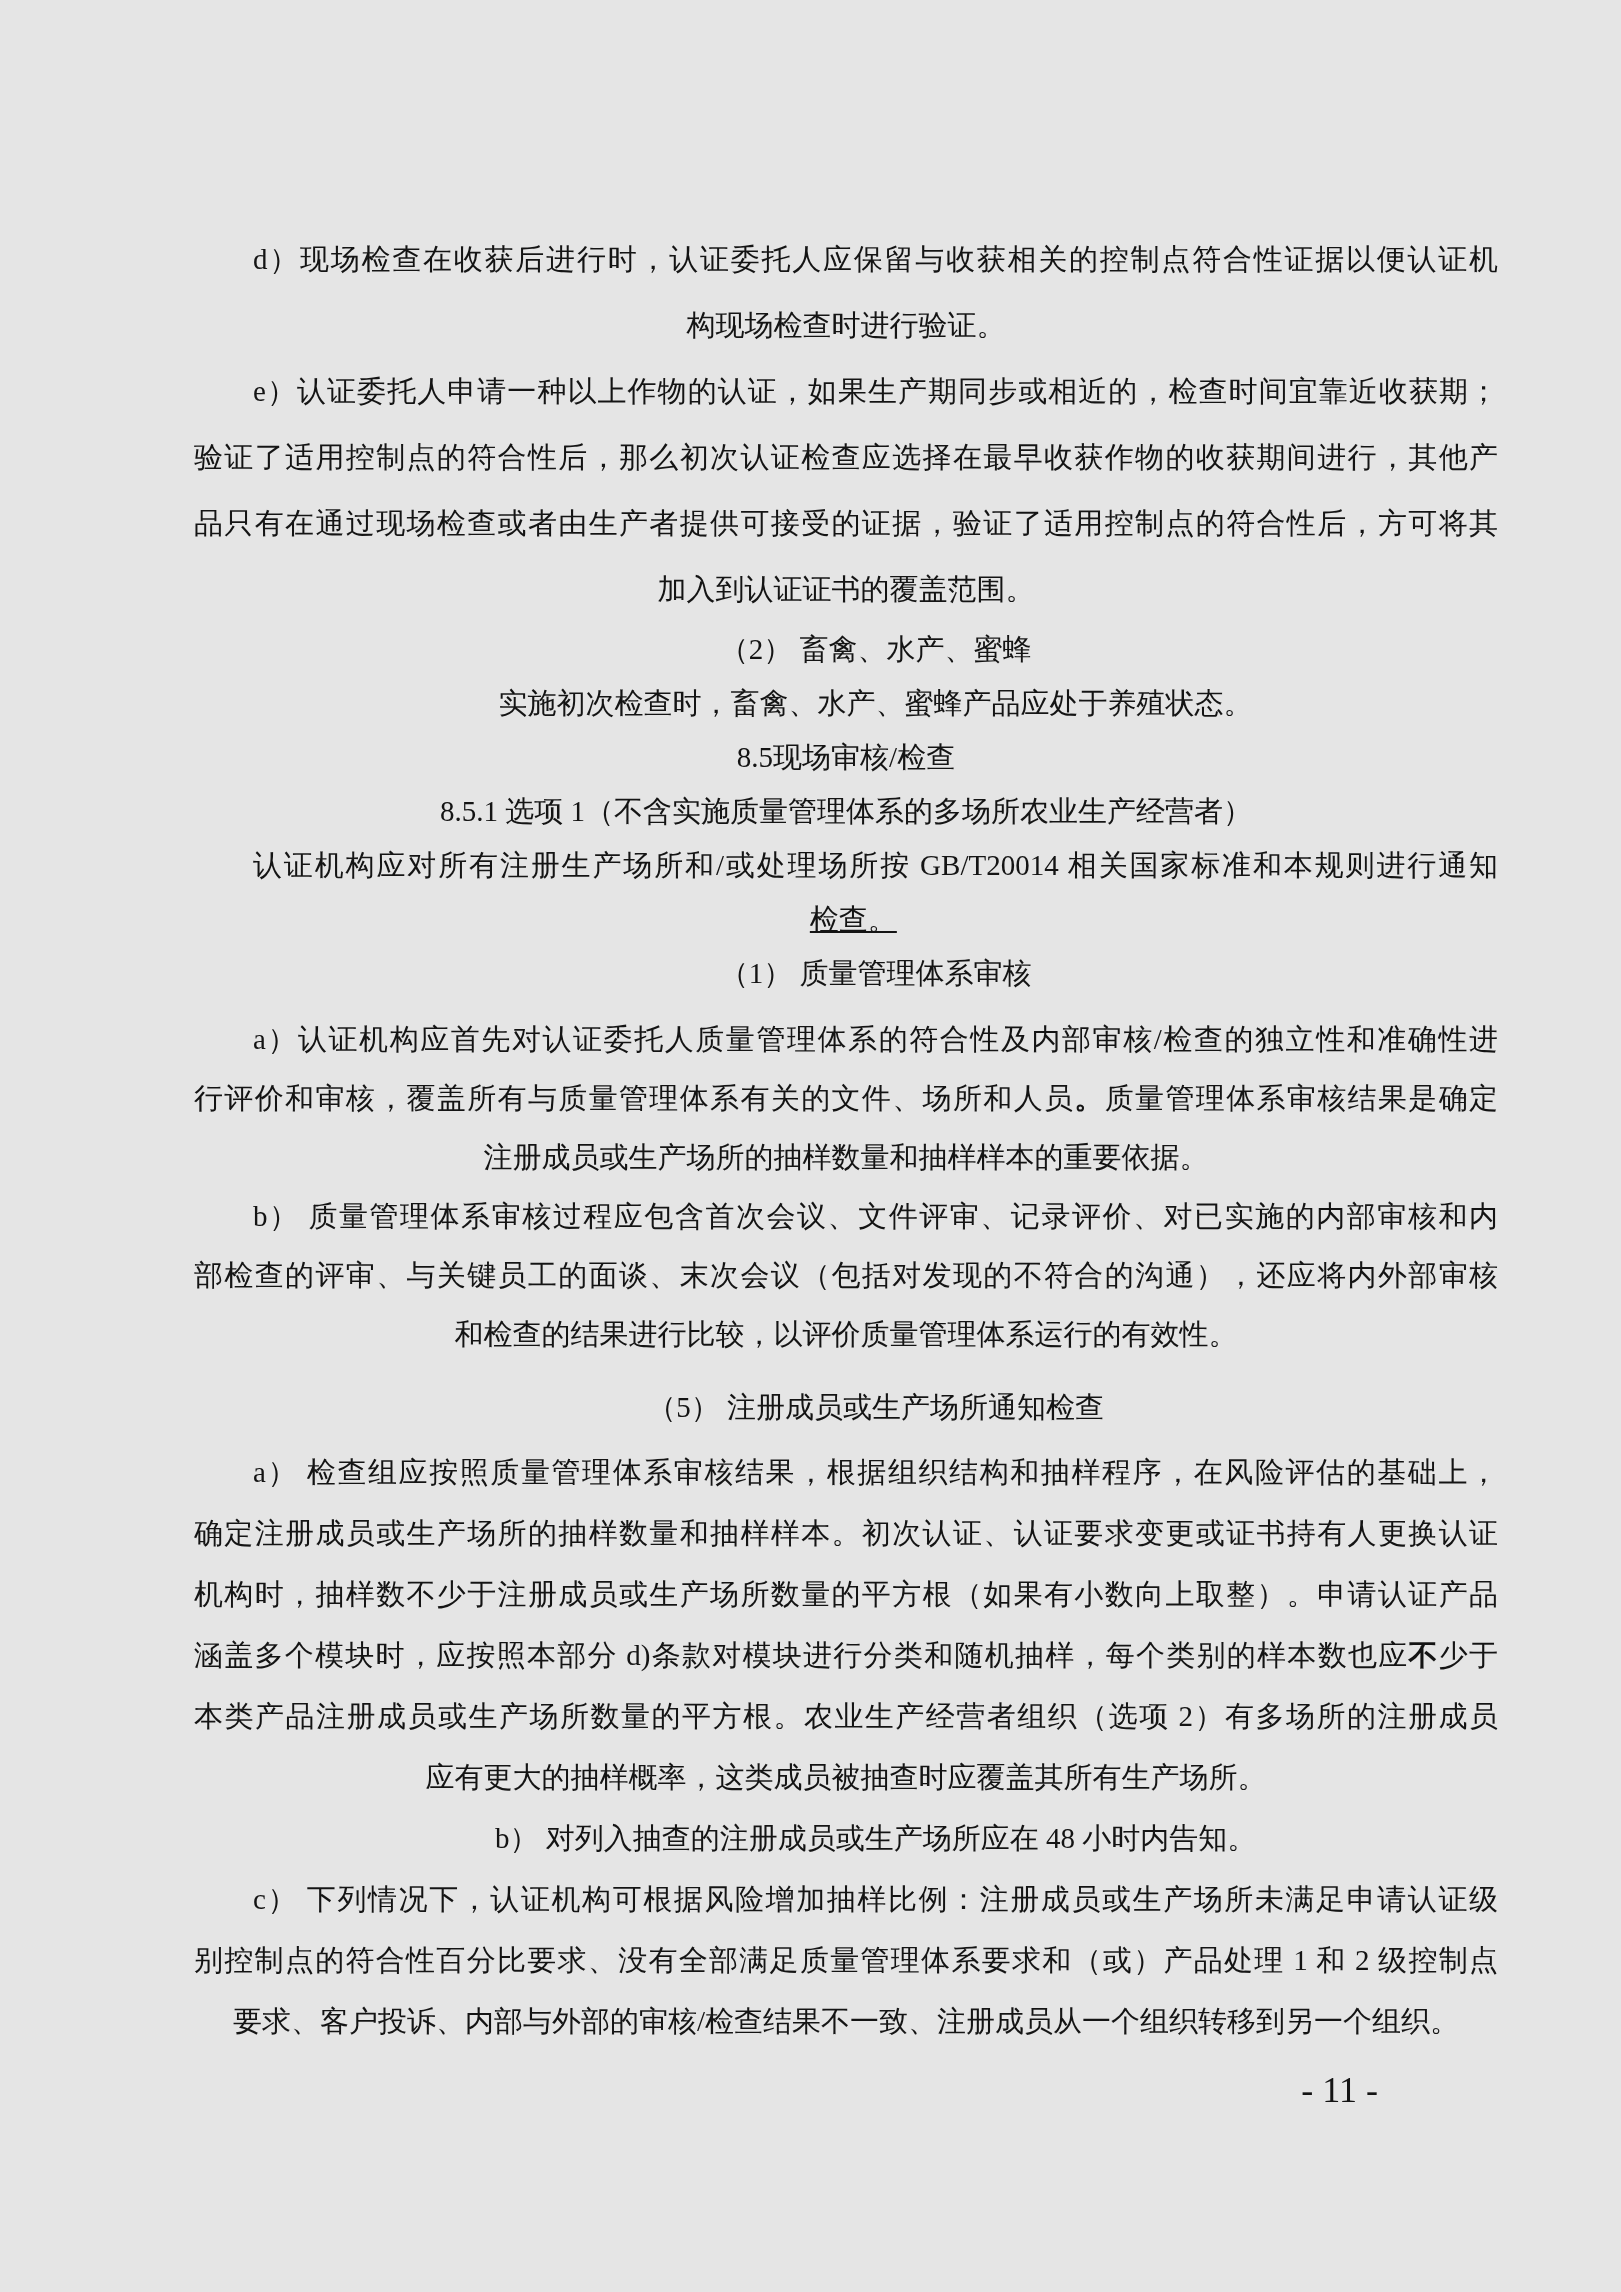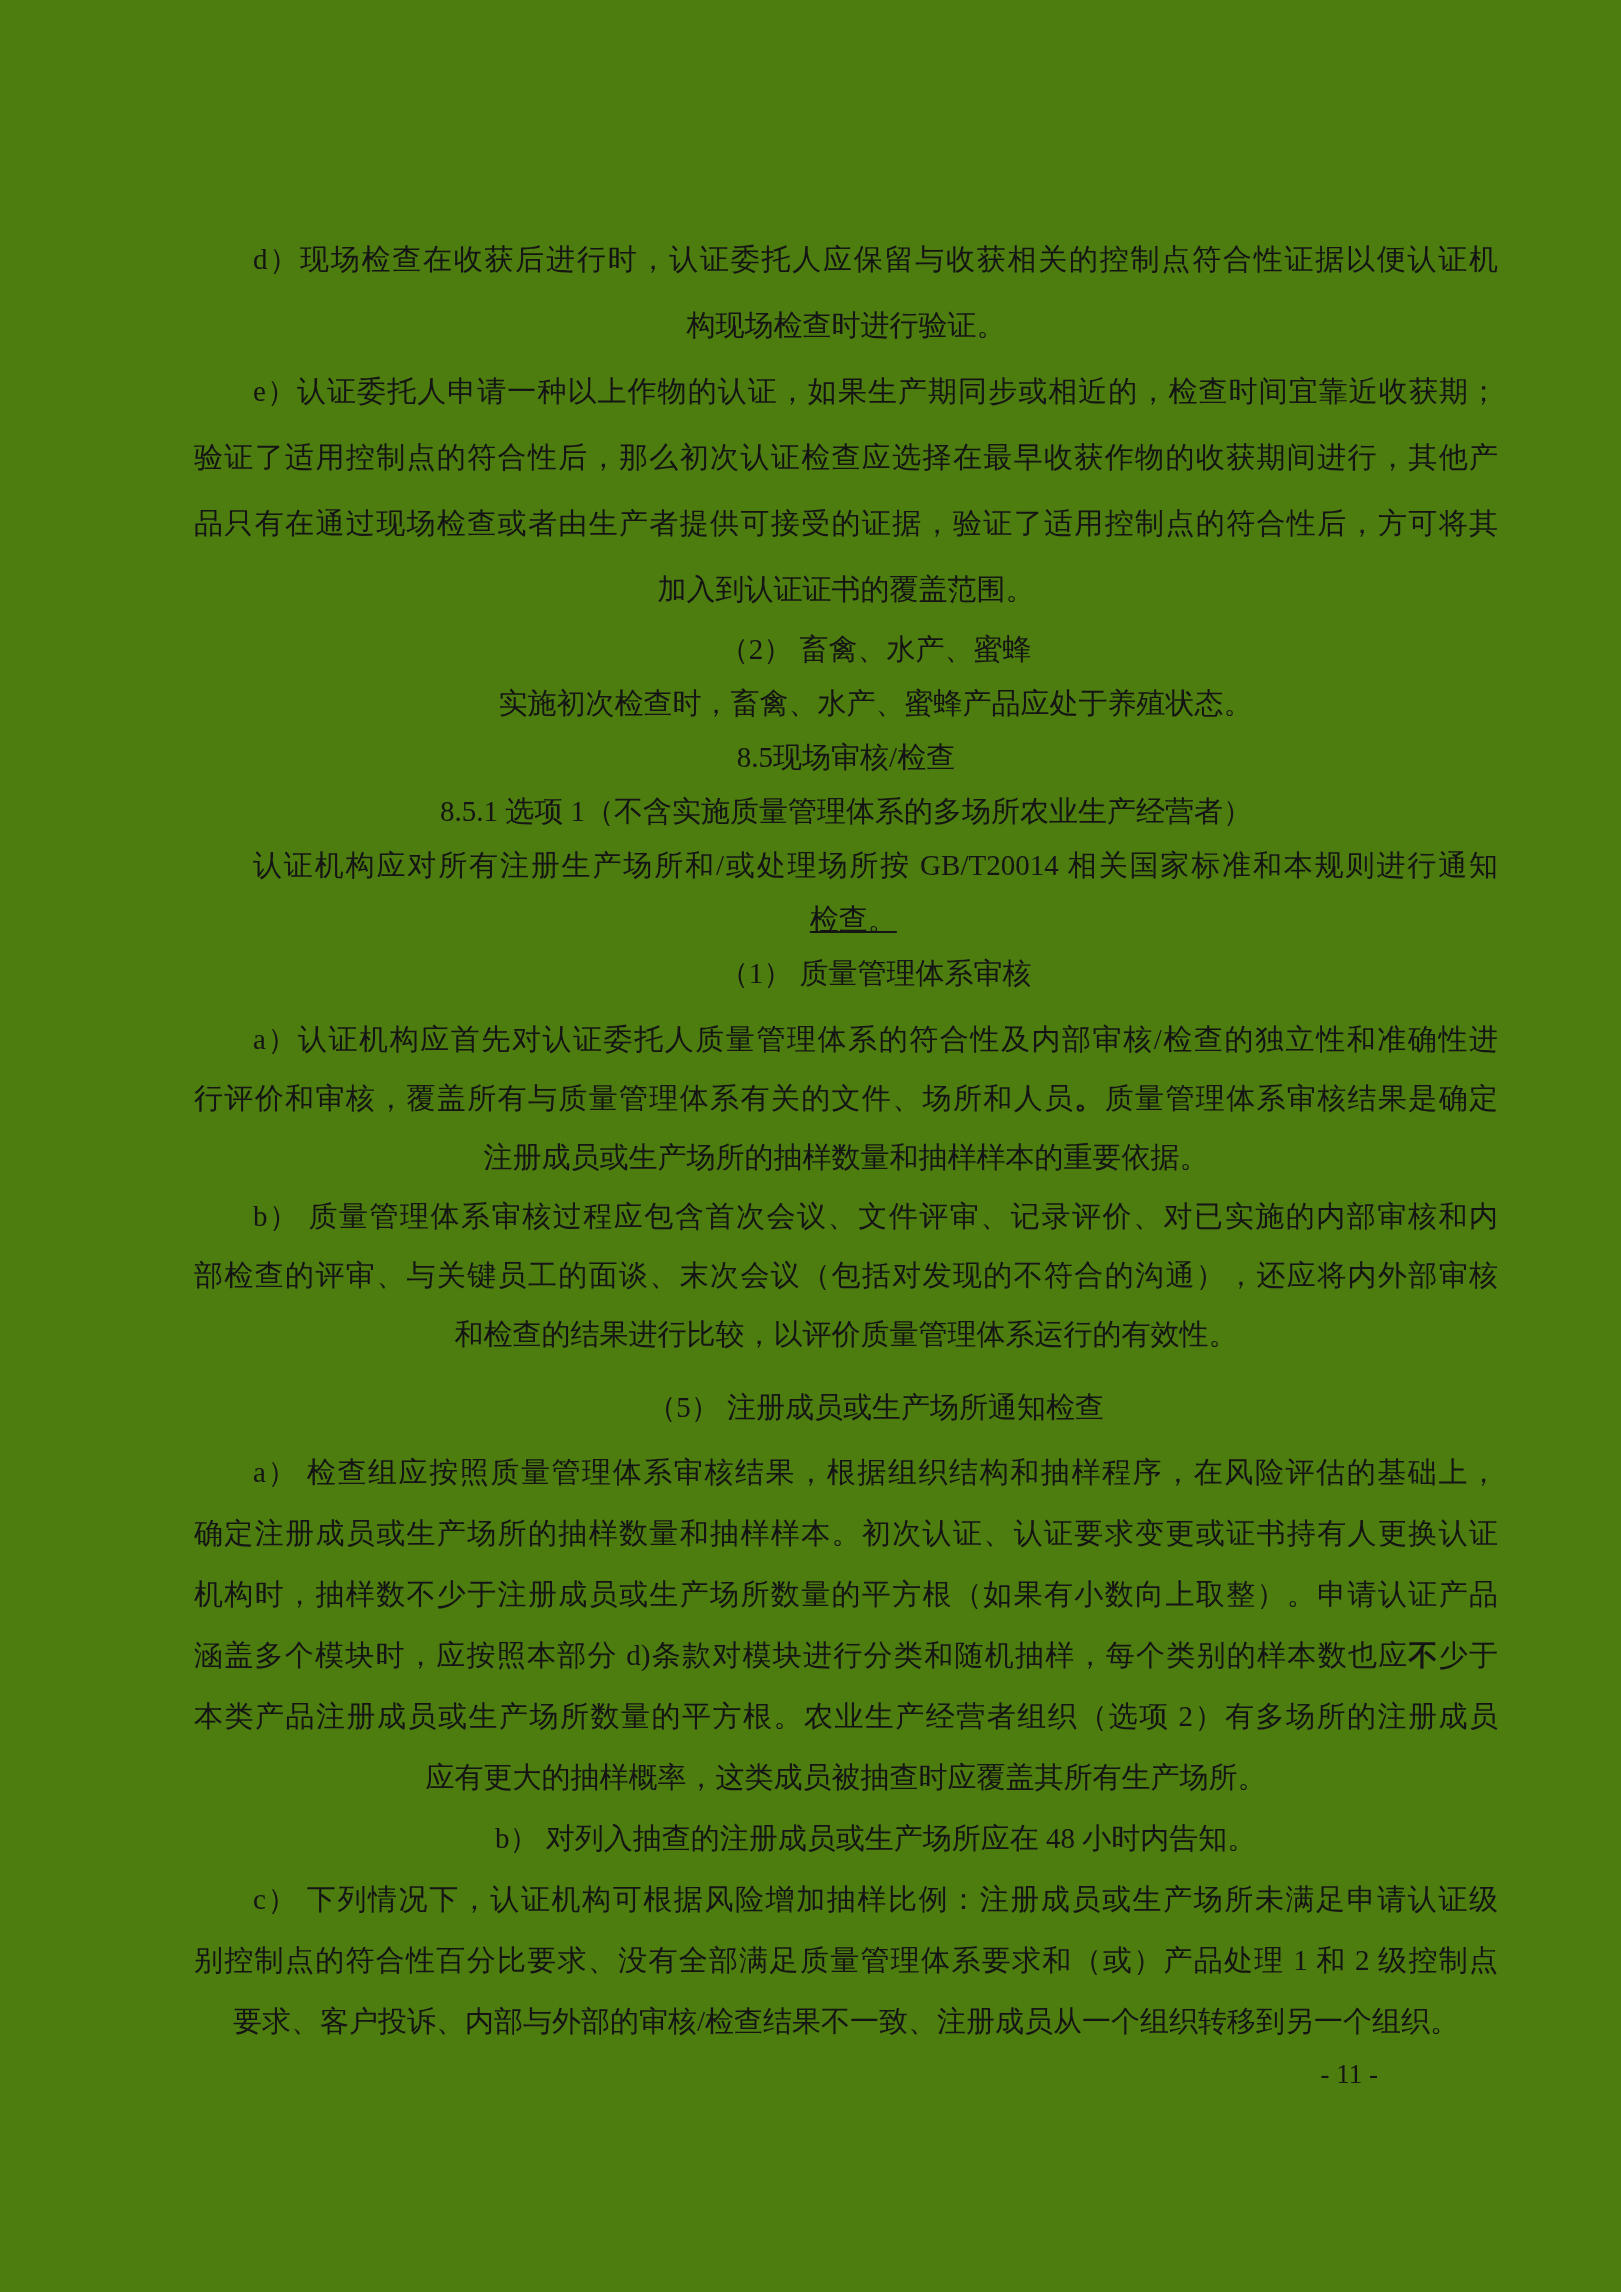--- a/index.html
+++ b/index.html
@@ -1,43 +1,43 @@
 <!DOCTYPE html>
 <html><head>
 <meta charset="utf-8">
 <style>
   html, body { margin: 0; padding: 0; background: #ffffff; }
   .page {
     position: relative;
     width: 1621px;
     height: 2293px;
-    background: #4d7c0f;
+    background: #e5e5e5;
     box-sizing: border-box;
     padding: 226px 123px 0 194px;
     color: #141414;
     font-family: "Liberation Serif", "DejaVu Serif", serif;
     font-size: 29px;
   }
   .ln { text-align: center; }
   .row-a { line-height: 66px; }
   .row-b { line-height: 54px; }
   .row-c { line-height: 59px; }
   .row-d { line-height: 61px; }
   .ind2  { padding-left: 59px; }
   .ind05 { padding-left: 14.7px; text-decoration: underline; }
   .just  { text-align: justify; text-align-last: justify; }
   .mt5   { margin-top: 4.9px; }
   .mt10  { margin-top: 9.8px; }
   .mt15  { margin-top: 14.7px; }
   .b     { font-weight: bold; }
   .pagenum {
-    margin-top: 2px;
+    margin-top: 18px;
     text-align: right;
     padding-right: 120px;
-    font-size: 27px;
+    font-size: 36px;
     line-height: 41px;
   }
 </style>
 </head>
 <body>
 
 <div class="page">
 
   <div class="ln row-a ind2 just">d）现场检查在收获后进行时，认证委托人应保留与收获相关的控制点符合性证据以便认证机</div>
   <div class="ln row-a">构现场检查时进行验证。</div>

